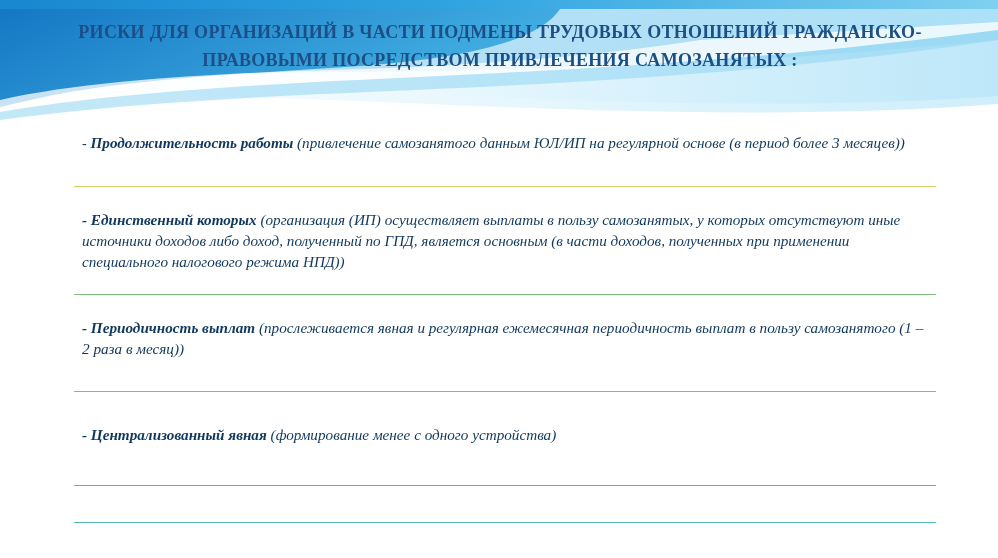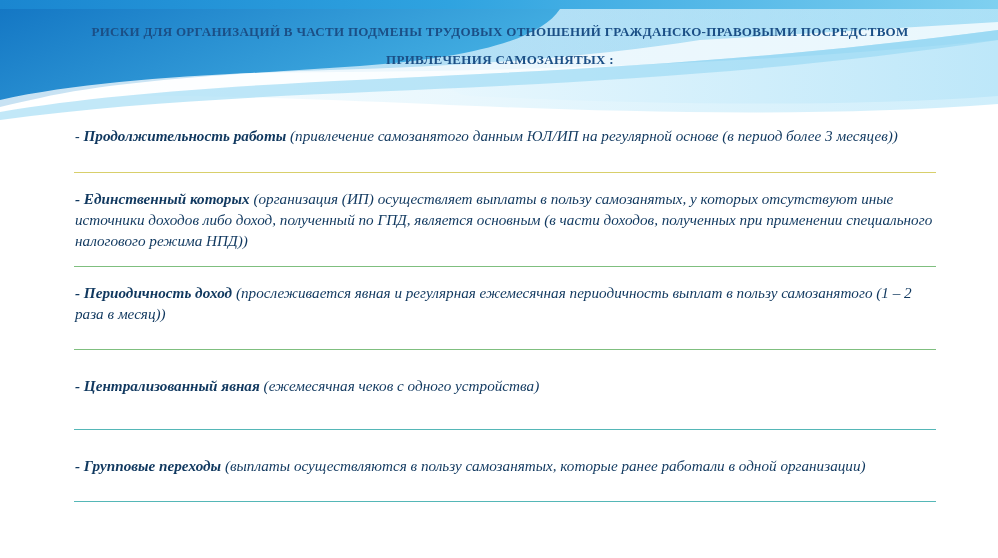--- a/index.html
+++ b/index.html
@@ -30,41 +30,41 @@
     top: 0;
   }
   .banner-title {
     position: absolute;
     left: 70px;
     top: 18px;
     width: 860px;
     text-align: center;
     font-family: "Liberation Serif", serif;
     font-weight: bold;
-    font-size: 13px;
+    font-size: 18px;
     line-height: 28px;
     color: #1b4f86;
     letter-spacing: 0.3px;
   }
 
   
   .content {
     position: absolute;
     left: 0;
     top: 118px;
     width: 998px;
   }
   .row {
     position: relative;
     margin: 0 0 0 0;
     padding: 6px 62px 6px 74px;
     box-sizing: border-box;
   }
   .row p {
-    margin: 1px;
+    margin: 8px;
     font-family: "Liberation Serif", serif;
     font-size: 15.2px;
     line-height: 21px;
     color: #10385f;
     font-style: italic;
   }
   .row p .lead {
     font-weight: bold;
     font-style: italic;
   }
@@ -148,47 +148,40 @@
     </p>
   </div>
 
   <div class="spacer-sm"></div>
   <div class="sep green"></div>
   <div class="spacer-sm"></div>
 
   <div class="row">
     <p>
       <span class="lead">-</span>
-      <span class="lead">Периодичность доход</span>
+      <span class="lead">Периодичность выплат</span>
       <span>(прослеживается явная и регулярная ежемесячная периодичность выплат в пользу самозанятого (1 – 2 раза в месяц))</span>
     </p>
   </div>
 
   <div class="spacer-md"></div>
   <div class="sep green"></div>
   <div class="spacer-md"></div>
 
   <div class="row">
     <p>
       <span class="lead">-</span>
       <span class="lead">Централизованный явная</span>
-      <span>(ежемесячная чеков с одного устройства)</span>
+      <span>(формирование менее с одного устройства)</span>
     </p>
   </div>
 
   <div class="spacer-lg"></div>
   <div class="sep teal"></div>
   <div class="spacer-md"></div>
 
-  <div class="row">
-    <p>
-      <span class="lead">-</span>
-      <span class="lead">Групповые переходы</span>
-      <span> (выплаты осуществляются в пользу самозанятых, которые ранее работали в одной организации)</span>
-    </p>
-  </div>
 
   <div class="spacer-md"></div>
   <div class="sep teal"></div>
   <div class="spacer-md"></div>
 
 
 </div>
 
 </body></html>

